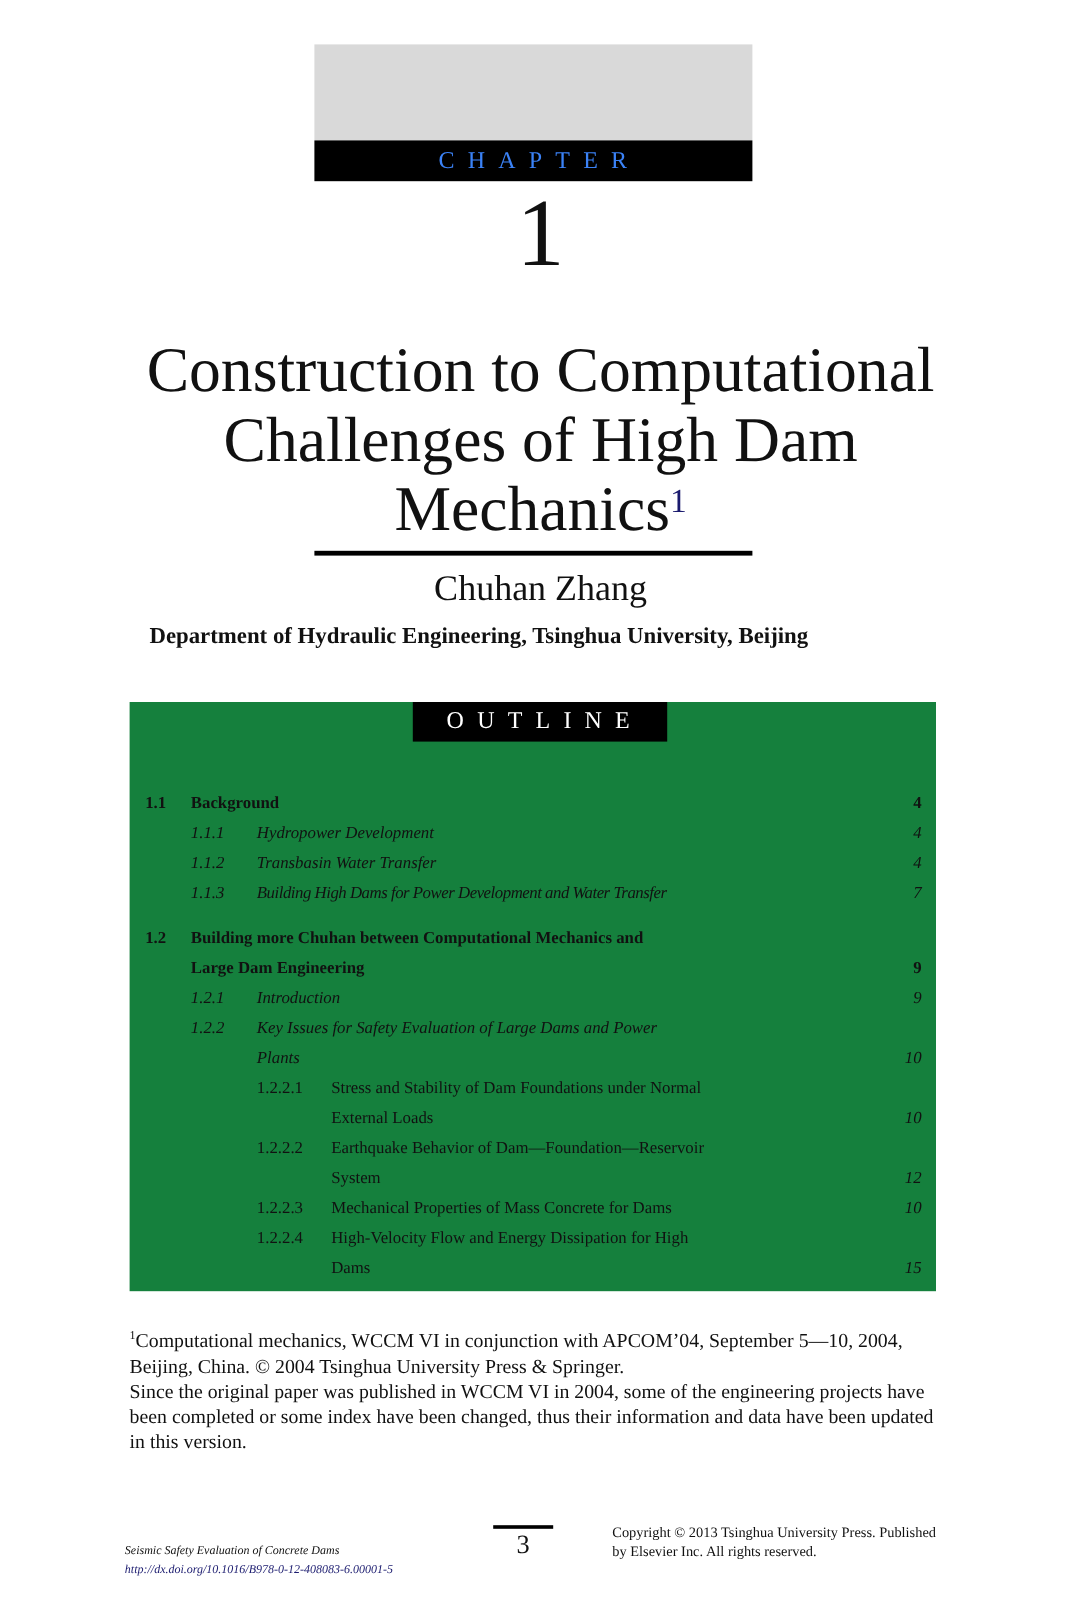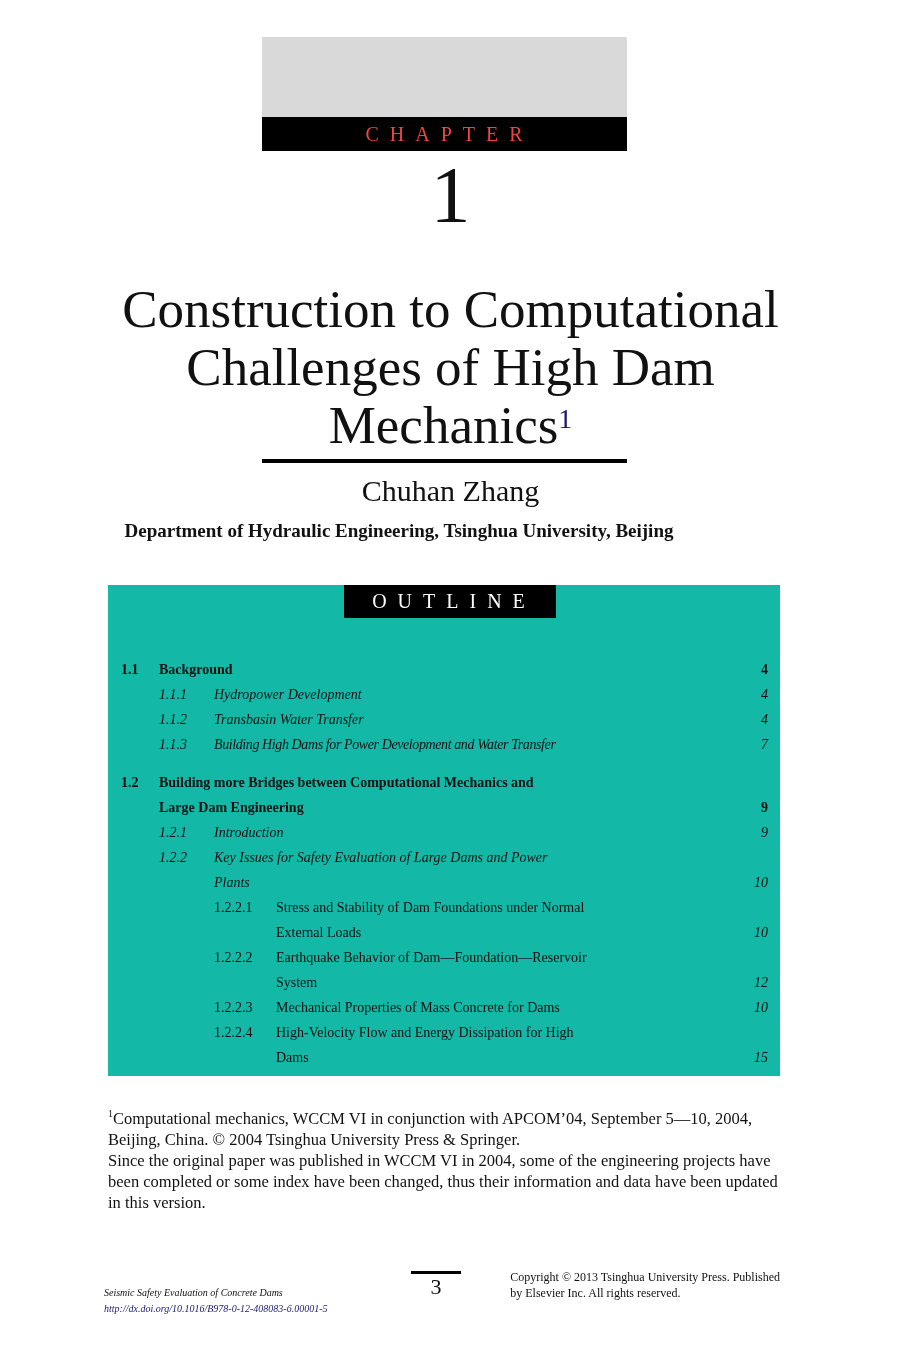--- a/index.html
+++ b/index.html
@@ -1,32 +1,32 @@
 <!DOCTYPE html>
 <html><head>
 <meta charset="utf-8">
 <style>
   html, body { margin:0; padding:0; background:#ffffff; }
   body { width:901px; height:1350px; position:relative; overflow:hidden;
          font-family:"Liberation Serif","DejaVu Serif",serif; color:#111; }
   .chapter-block { position:absolute; left:262px; top:37px; width:365px; }
   .chapter-gray { height:80px; background:#d9d9d9; }
-  .chapter-bar { height:34px; background:#000; color:#ef4444; text-align:center;
+  .chapter-bar { height:34px; background:#000; color:#3b82f6; text-align:center;
                  font-size:20px; letter-spacing:11px; line-height:34px; padding-left:10px; }
   .chapter-num { position:absolute; left:0; width:901px; top:150px; text-align:center;
                  font-size:80px; line-height:90px; }
   .title { position:absolute; left:0; width:901px; top:280px; text-align:center;
            font-size:53px; line-height:58px; }
   .title sup { font-size:28px; color:#1a1a6e; vertical-align:top; position:relative; top:-6px; }
   .title-rule { position:absolute; left:262px; width:365px; top:459px; height:4px; background:#000; }
   .author { position:absolute; left:0; width:901px; top:474px; text-align:center;
             font-size:30px; }
   .affil { position:absolute; left:0; width:798px; top:520px; text-align:center;
            font-size:19px; font-weight:bold; }
-  .outline { position:absolute; left:108px; top:585px; width:672px; height:491px; background:#14b8a6; }
+  .outline { position:absolute; left:108px; top:585px; width:672px; height:491px; background:#15803d; }
   .outline-label { position:absolute; left:236px; top:0; width:212px; height:33px; background:#000;
                    color:#fff; font-size:20px; letter-spacing:11px; text-align:center; line-height:33px; padding-left:8px; box-sizing:border-box; }
   .toc { position:absolute; left:0; top:72px; width:672px; font-size:14px; }
   .toc-row { position:relative; height:25px; line-height:25px; }
   .toc-row .num { position:absolute; }
   .toc-row .txt { position:absolute; }
   .toc-row .pg { position:absolute; right:12px; }
   .bold { font-weight:bold; }
   .ital { font-style:italic; }
   .gap { height:13px; }
@@ -76,21 +76,21 @@
       <span class="pg">4</span>
     </div>
     <div class="toc-row ital">
       <span class="num" style="left:51px">1.1.3</span>
       <span class="txt" style="left:106px;letter-spacing:-0.4px">Building High Dams for Power Development and Water Transfer</span>
       <span class="pg">7</span>
     </div>
     <div class="gap"></div>
     <div class="toc-row bold">
       <span class="num" style="left:13px">1.2</span>
-      <span class="txt" style="left:51px">Building more Bridges between Computational Mechanics and</span>
+      <span class="txt" style="left:51px">Building more Chuhan between Computational Mechanics and</span>
     </div>
     <div class="toc-row bold">
       <span class="txt" style="left:51px">Large Dam Engineering</span>
       <span class="pg">9</span>
     </div>
     <div class="toc-row ital">
       <span class="num" style="left:51px">1.2.1</span>
       <span class="txt" style="left:106px">Introduction</span>
       <span class="pg">9</span>
     </div>

